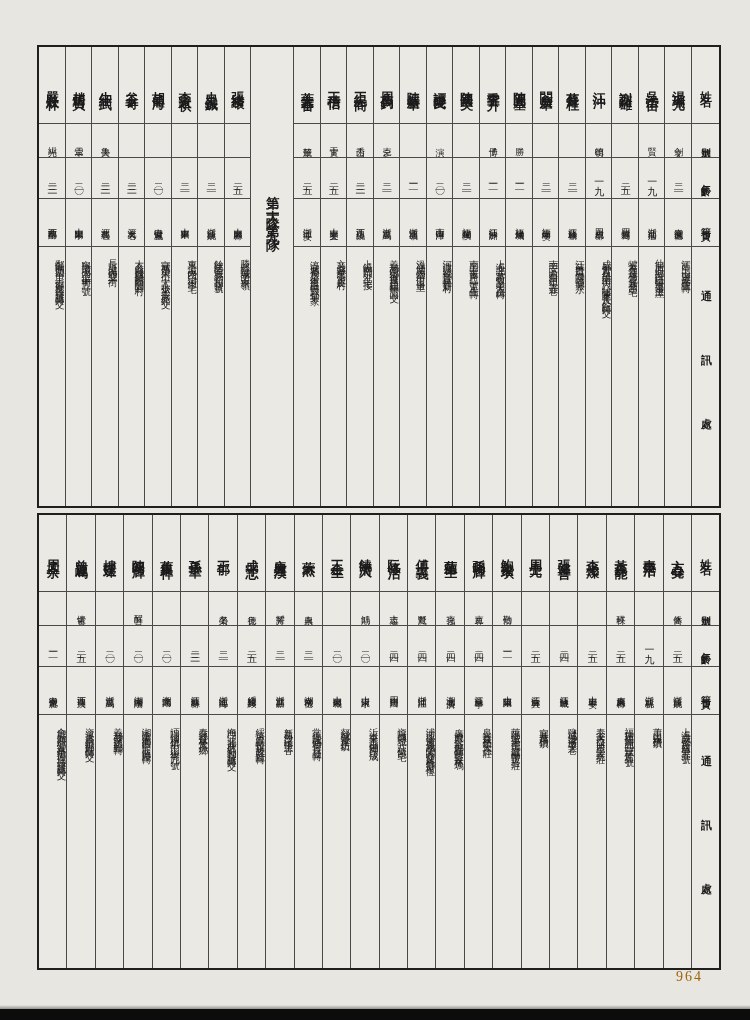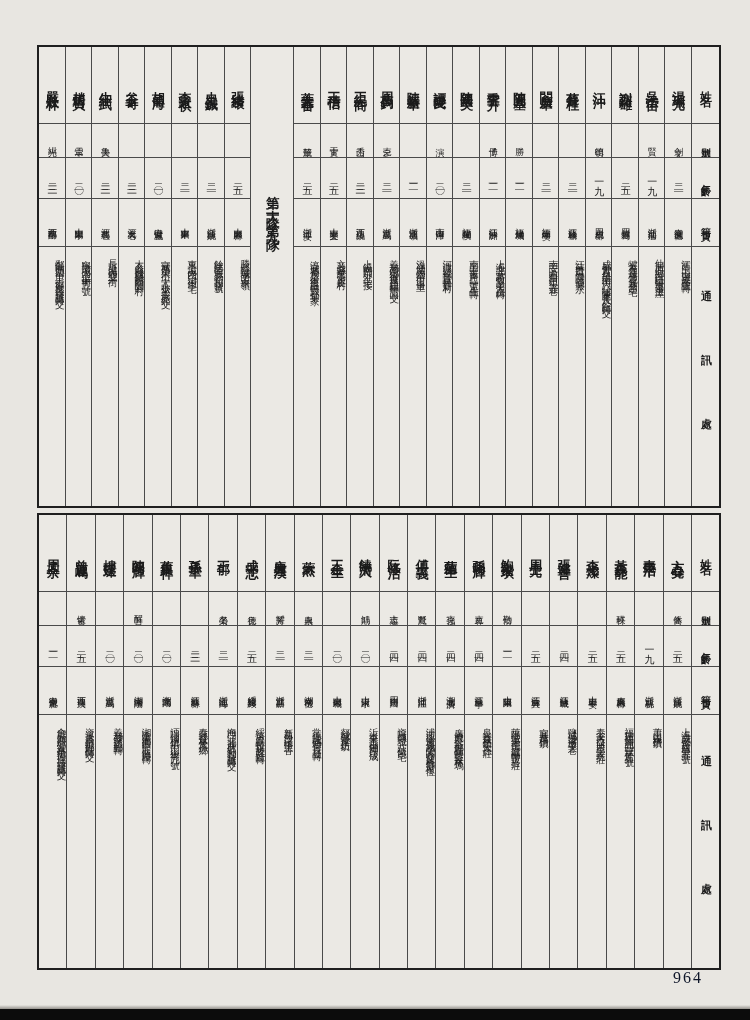--- a/index.html
+++ b/index.html
@@ -42,21 +42,21 @@
     display:flex;justify-content:center;align-items:center;
     padding:0;font-size:11px;letter-spacing:64px;
   }
   .divider-cell{
     border-bottom:none;height:100%;
     justify-content:flex-start;padding-top:138px;
     font-size:13.5px;font-weight:bold;letter-spacing:7px;
   }
   .page-number{
     position:absolute;right:47px;top:969px;
-    font-size:16px;letter-spacing:2px;color:#0f172a;
+    font-size:14px;letter-spacing:2px;color:#a16207;
   }
   .scan-strip{
     position:absolute;left:0;right:0;bottom:0;height:11px;background:#0c0c0c;
   }
   .scan-strip::before{
     content:"";position:absolute;top:-4px;left:0;right:0;height:4px;
     background:linear-gradient(rgba(80,76,70,0),rgba(80,76,70,0.55));
   }
 </style>
 </head>

